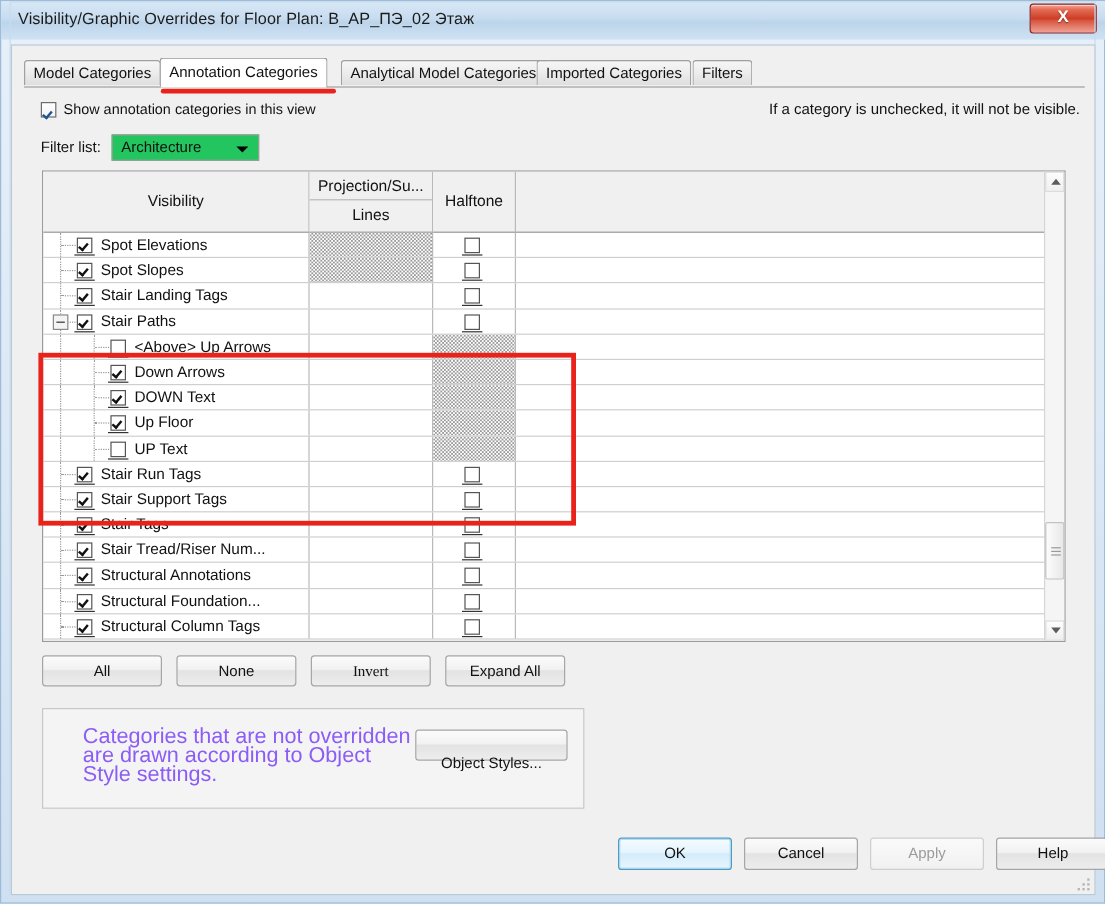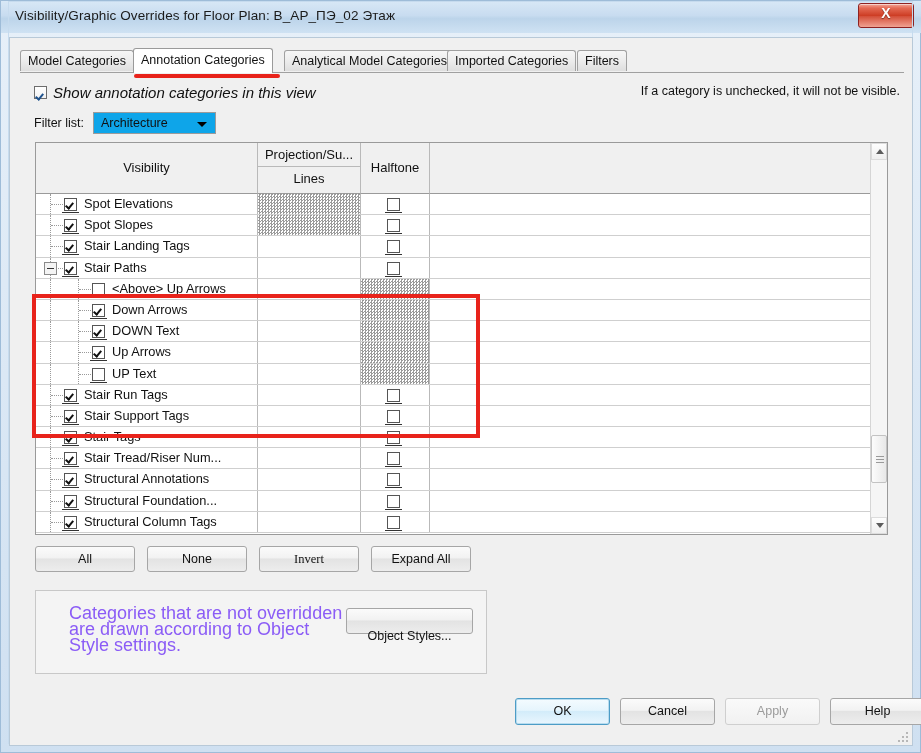--- a/index.html
+++ b/index.html
@@ -160,23 +160,22 @@
     left: 2px;
     top: 5px;
     width: 3px;
     height: 6px;
     border: solid #15396b;
     border-width: 0 2px 2px 0;
     transform: rotate(40deg);
   }
   .cb.blue.checked::after { border-color:#20538d; }
   #show-cats-label {
-    font-size: 15px;
+    font-size: 12px;
     color: #111;
-    font-style: italic;
   }
   #hint-text {
     position: absolute;
     right: 12px;
     top: 46px;
     font-size: 12.5px;
     color: #111;
   }
 
   
@@ -190,21 +189,21 @@
   #filter-label {
     font-size: 12.5px;
     color: #111;
     margin-right: 9px;
   }
   #filter-combo {
     width: 123px;
     height: 22px;
     box-sizing: border-box;
     border: 1px solid #9b9b9b;
-    background: #0ea5e9;
+    background: #22c55e;
     position: relative;
     cursor: default;
   }
   #filter-combo .val {
     position: absolute;
     left: 7px;
     top: 3px;
     font-size: 12.5px;
     color: #111;
   }
@@ -727,21 +726,21 @@
               <div class="cell-half hatched"></div>
               <div class="cell-rest"></div>
             </div>
             <div class="row lvl1">
               <div class="cell-vis">
                 <span class="tree-dots tree-dots-a" style="left: 14px;"></span>
                 <span class="tree-dots tree-dots-b" style="left: 42px;"></span>
                 <span class="tree-elbow"></span>
                 <span class="row-cb checked"></span>
                 <span class="cb-underline"></span>
-                <span class="row-label">Up Arrows</span>
+                <span class="row-label">Up Floor</span>
               </div>
               <div class="cell-lines"></div>
               <div class="cell-half hatched"></div>
               <div class="cell-rest"></div>
             </div>
             <div class="row lvl1">
               <div class="cell-vis">
                 <span class="tree-dots tree-dots-a" style="left: 14px;"></span>
                 <span class="tree-dots tree-dots-b" style="left: 42px;"></span>
                 <span class="tree-elbow"></span>

